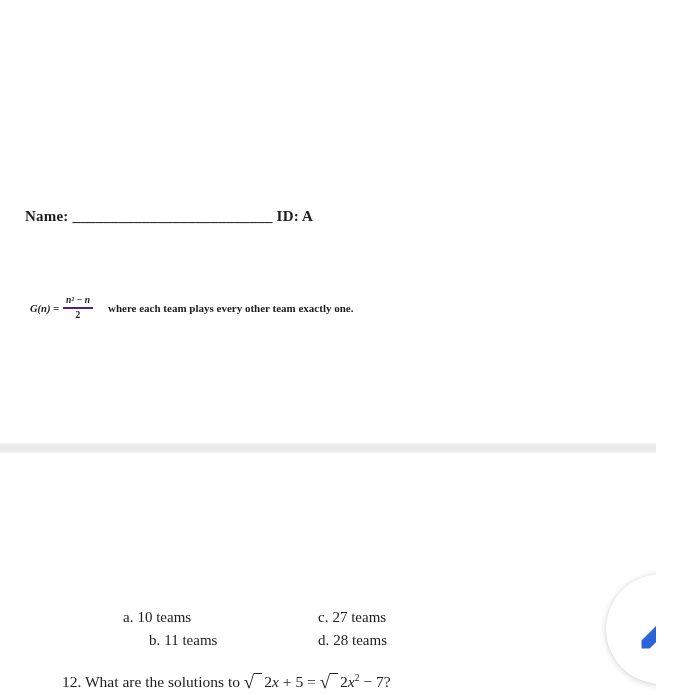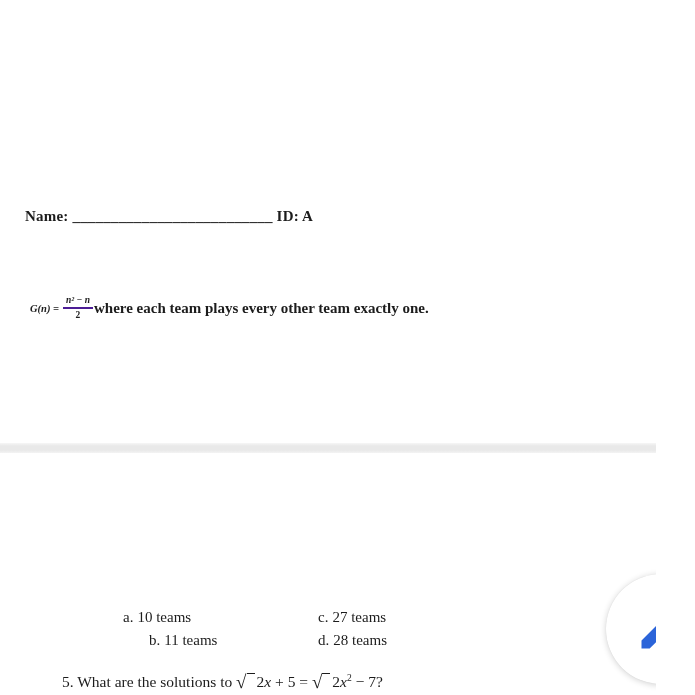--- a/index.html
+++ b/index.html
@@ -14,21 +14,21 @@
   .name-row{left:25px;top:208px;font-weight:bold;letter-spacing:0.2px;}
   
   .q11-l1{left:22px;top:250px;}
   .q11-l2{left:22px;top:273px;}
   
   .formula-row{left:30px;top:293px;display:flex;align-items:center;height:30px;font-weight:bold;}
   .formula-lhs{font-size:10.5px;font-style:italic;margin-right:4px;}
   .frac{display:inline-block;text-align:center;vertical-align:middle;font-size:9.5px;}
   .frac .num{display:block;font-style:italic;border-bottom:2px solid #4c1d95;padding:0 3px 1px;line-height:1.05;}
   .frac .den{display:block;line-height:1.15;padding-top:1px;}
-  .formula-tail{margin-left:1px;font-size:15px;}
+  .formula-tail{margin-left:15px;font-size:11px;}
   
   .page-divider{left:0;top:443px;width:695px;height:10px;
     background:linear-gradient(#f6f6f6,#e9e9e9 30%,#e9e9e9 72%,#f3f3f3);}
   
   .prompt-row{left:31px;top:548px;}
   .opt-a{left:123px;top:609px;}
   .opt-b{left:133px;top:632px;margin-left:16px;}
   .opt-c{left:318px;top:609px;}
   .opt-d{left:318px;top:632px;}
   .opt-letter{margin-right:4px;}
@@ -63,21 +63,21 @@
   </div>
 
   <div class="abs page-divider"></div>
 
 
   <div class="abs opt-a"><span class="opt-letter">a.</span><span>10 teams</span></div>
   <div class="abs opt-b"><span class="opt-letter">b.</span><span>11 teams</span></div>
   <div class="abs opt-c"><span class="opt-letter">c.</span><span>27 teams</span></div>
   <div class="abs opt-d"><span class="opt-letter">d.</span><span>28 teams</span></div>
 
-  <div class="abs q12-row"><span>5. What are the solutions to </span><span class="rad">√</span><span class="vinc"></span><span>2</span><span class="it">x</span><span> + 5 = </span><span class="rad">√</span><span class="vinc"></span><span>2</span><span class="it">x</span><sup>2</sup><span> − 7?</span></div>
+  <div class="abs q12-row"><span>12. What are the solutions to </span><span class="rad">√</span><span class="vinc"></span><span>2</span><span class="it">x</span><span> + 5 = </span><span class="rad">√</span><span class="vinc"></span><span>2</span><span class="it">x</span><sup>2</sup><span> − 7?</span></div>
 
   <button class="fab">
     <span>
       <svg viewBox="0 0 24 24" fill="#2b64d9" aria-hidden="true">
         <path d="M3 17.25V21h3.75L17.81 9.94l-3.75-3.75L3 17.25zM20.71 7.04a.996.996 0 0 0 0-1.41l-2.34-2.34a.996.996 0 0 0-1.41 0l-1.83 1.83 3.75 3.75 1.83-1.83z"></path>
       </svg>
     </span>
   </button>
 
 </div>

